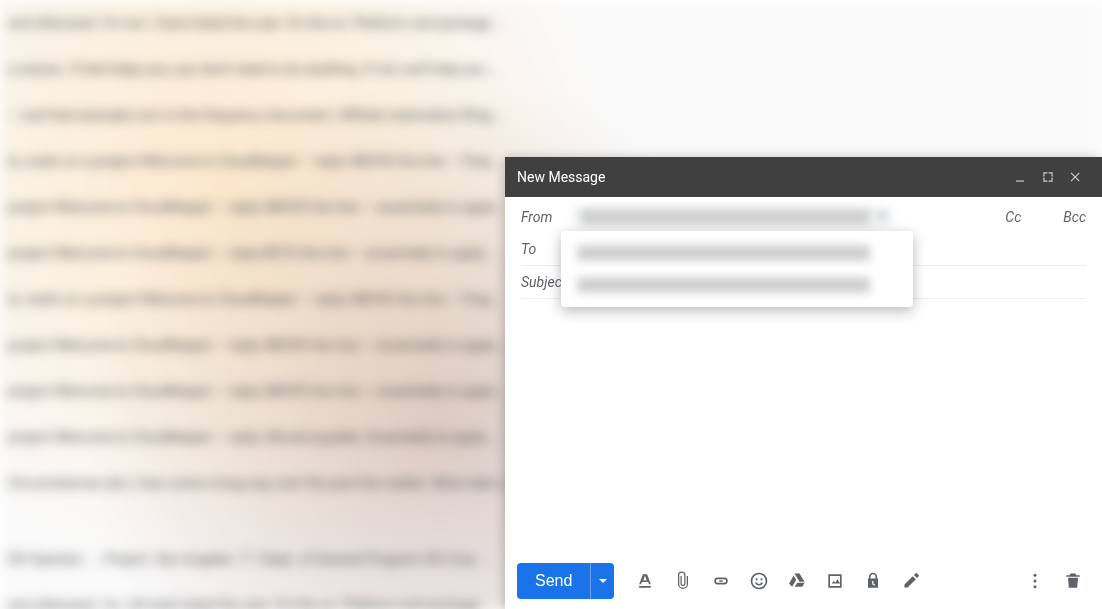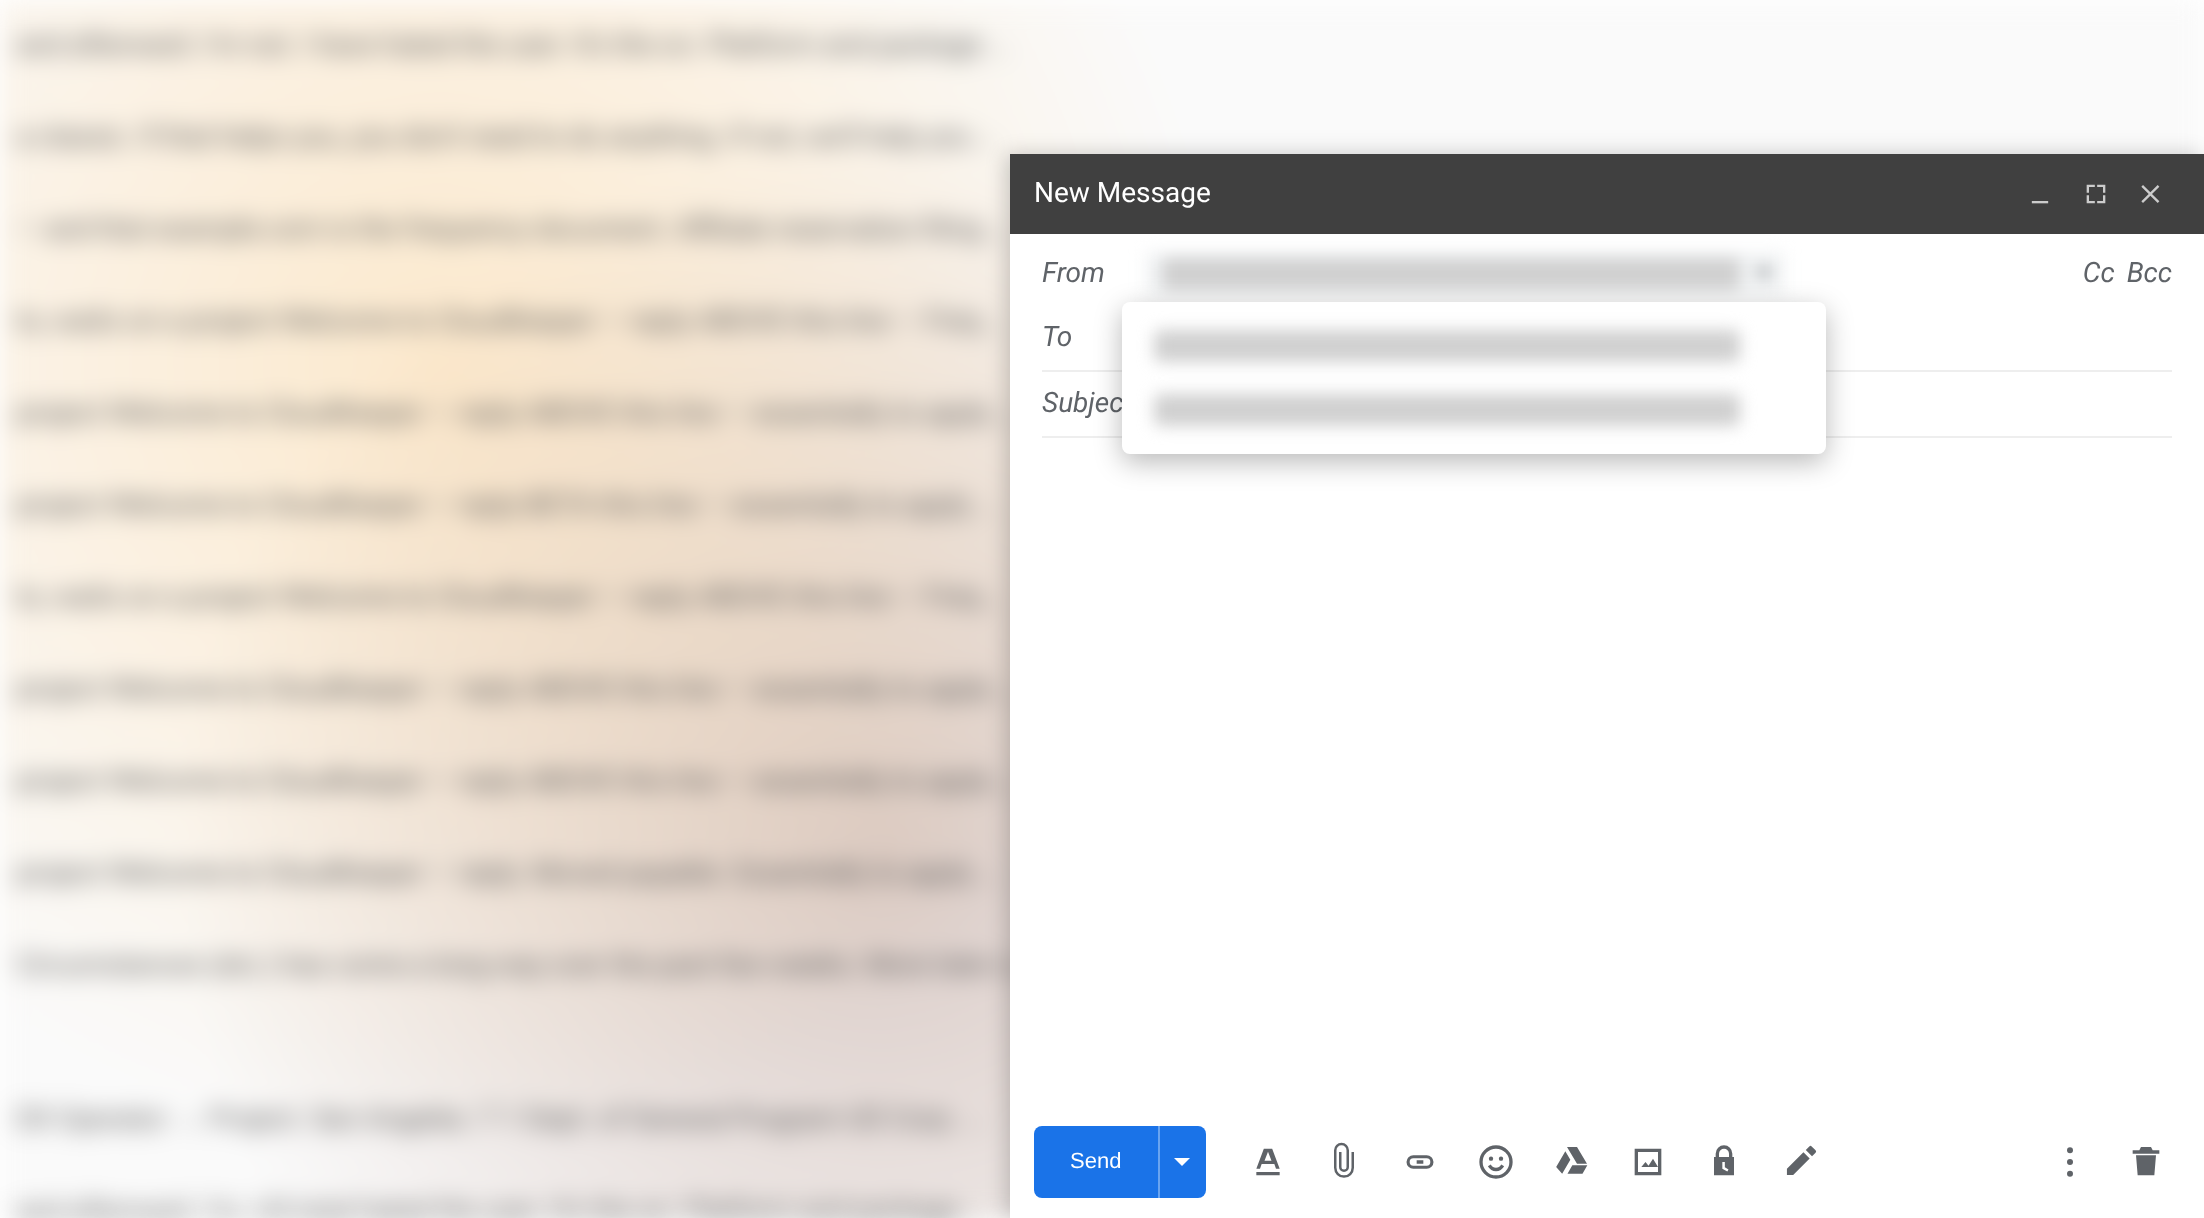--- a/index.html
+++ b/index.html
@@ -5,48 +5,48 @@
   html,body{margin:0;padding:0;width:1102px;height:609px;overflow:hidden;font-family:Roboto,Arial,sans-serif;background:#fff;}
   
   .backdrop{position:absolute;left:0;top:0;width:1102px;height:609px;filter:blur(6px);}
   .backdrop .row{color:#555;font-size:14px;padding:15px 8px;white-space:nowrap;overflow:hidden;}
   .backdrop .bg-tint{position:absolute;left:0;top:0;width:100%;height:100%;
     background:radial-gradient(circle at 20% 30%,rgba(255,200,120,.35),transparent 40%),
                radial-gradient(circle at 40% 70%,rgba(120,60,40,.25),transparent 45%),
                #fafafa;}
   .backdrop .rows{position:absolute;left:0;top:0;width:100%;}
   
-  .compose{position:absolute;right:0;bottom:0;width:597px;height:532px;background:#fff;
+  .compose{position:absolute;right:0;bottom:0;width:597px;height:452px;background:#fff;
     box-shadow:-2px 0 10px rgba(0,0,0,.2);display:flex;flex-direction:column;justify-content:space-between;}
   .titlebar{background:#404040;color:#fff;height:40px;display:flex;align-items:center;
     padding:0 12px;font-size:14px;}
   .titlebar .title{flex:1;}
   .titlebar .winbtn{width:28px;height:28px;display:flex;align-items:center;justify-content:center;
     color:#ccc;cursor:pointer;}
   .titlebar .winbtn svg{width:14px;height:14px;display:block;}
   .fields{padding:4px 16px 0 16px;position:relative;font-style:italic;}
   .field{display:flex;align-items:center;height:32px;border-bottom:1px solid #eee;font-size:14px;color:#5f6368;}
   .field .label{width:52px;color:#5f6368;}
   .field .value{flex:1;color:#202124;}
   .field .extras{display:flex;gap:6px;color:#5f6368;}
-  .field .extras span{cursor:pointer;}
+  .field .extras span{cursor:pointer;margin-left:36px;}
   .from-chip{display:inline-flex;align-items:center;background:#f1f3f4;border-radius:2px;
     padding:3px 22px 3px 8px;position:relative;filter:blur(4px);}
   .from-chip::after{content:"";position:absolute;right:6px;top:50%;transform:translateY(-30%);
     border:4px solid transparent;border-top-color:#5f6368;filter:none;}
   
   .dropdown{position:absolute;left:56px;top:34px;width:352px;background:#fff;border-radius:4px;
     box-shadow:0 4px 14px rgba(0,0,0,.28);padding:6px 0;z-index:5;}
   .dropdown .opt{padding:8px 16px;font-size:14px;color:#202124;cursor:pointer;filter:blur(4px);}
   .body-area{flex:1;}
   
   .toolbar{height:56px;display:flex;align-items:center;padding:0 12px;gap:4px;}
   .send-wrap{display:flex;align-items:stretch;height:36px;}
   .send-btn{background:#1a73e8;color:#fff;border:none;border-radius:4px 0 0 4px;
-    padding:0 18px;font-size:11px;font-weight:500;cursor:pointer;}
+    padding:0 18px;font-size:16px;font-weight:500;cursor:pointer;}
   .send-more{background:#1a73e8;border:none;border-left:1px solid rgba(255,255,255,.35);
     border-radius:0 4px 4px 0;width:24px;cursor:pointer;position:relative;}
   .send-more::after{content:"";position:absolute;left:50%;top:50%;transform:translate(-50%,-25%);
     border:4px solid transparent;border-top-color:#fff;}
   .tbtn{width:34px;height:34px;display:flex;align-items:center;justify-content:center;
     color:#5f6368;cursor:pointer;border-radius:4px;}
   .tbtn svg{width:20px;height:20px;display:block;}
   .spacer{flex:1;}
   .blur-text{background:#d0d0d0;color:transparent;border-radius:3px;}
 </style>

